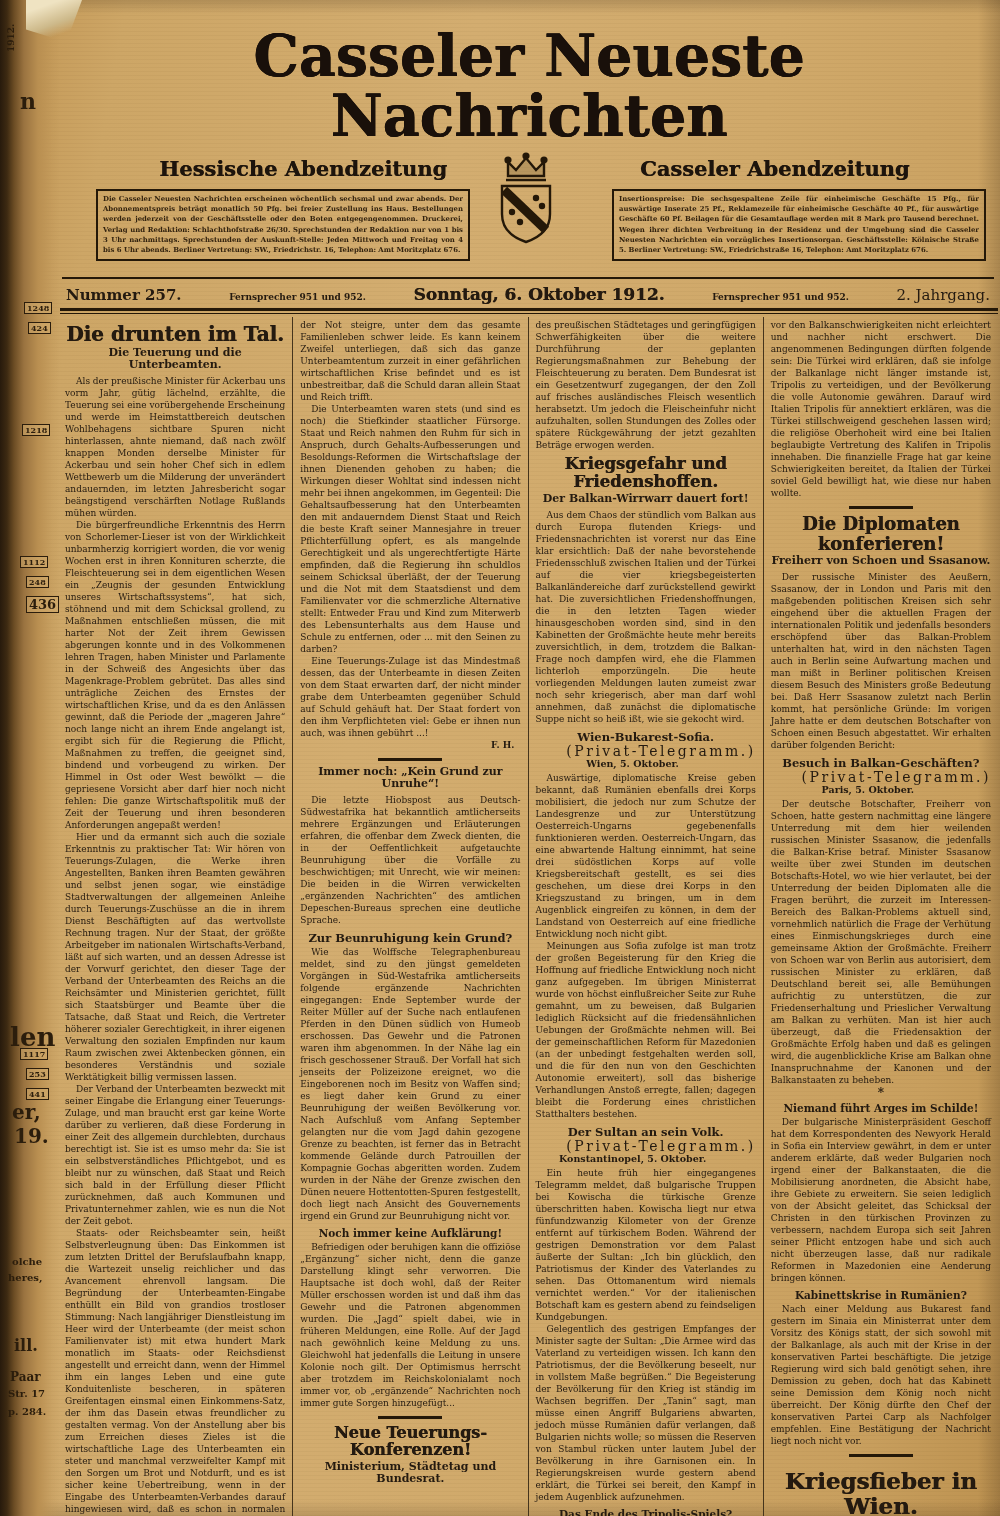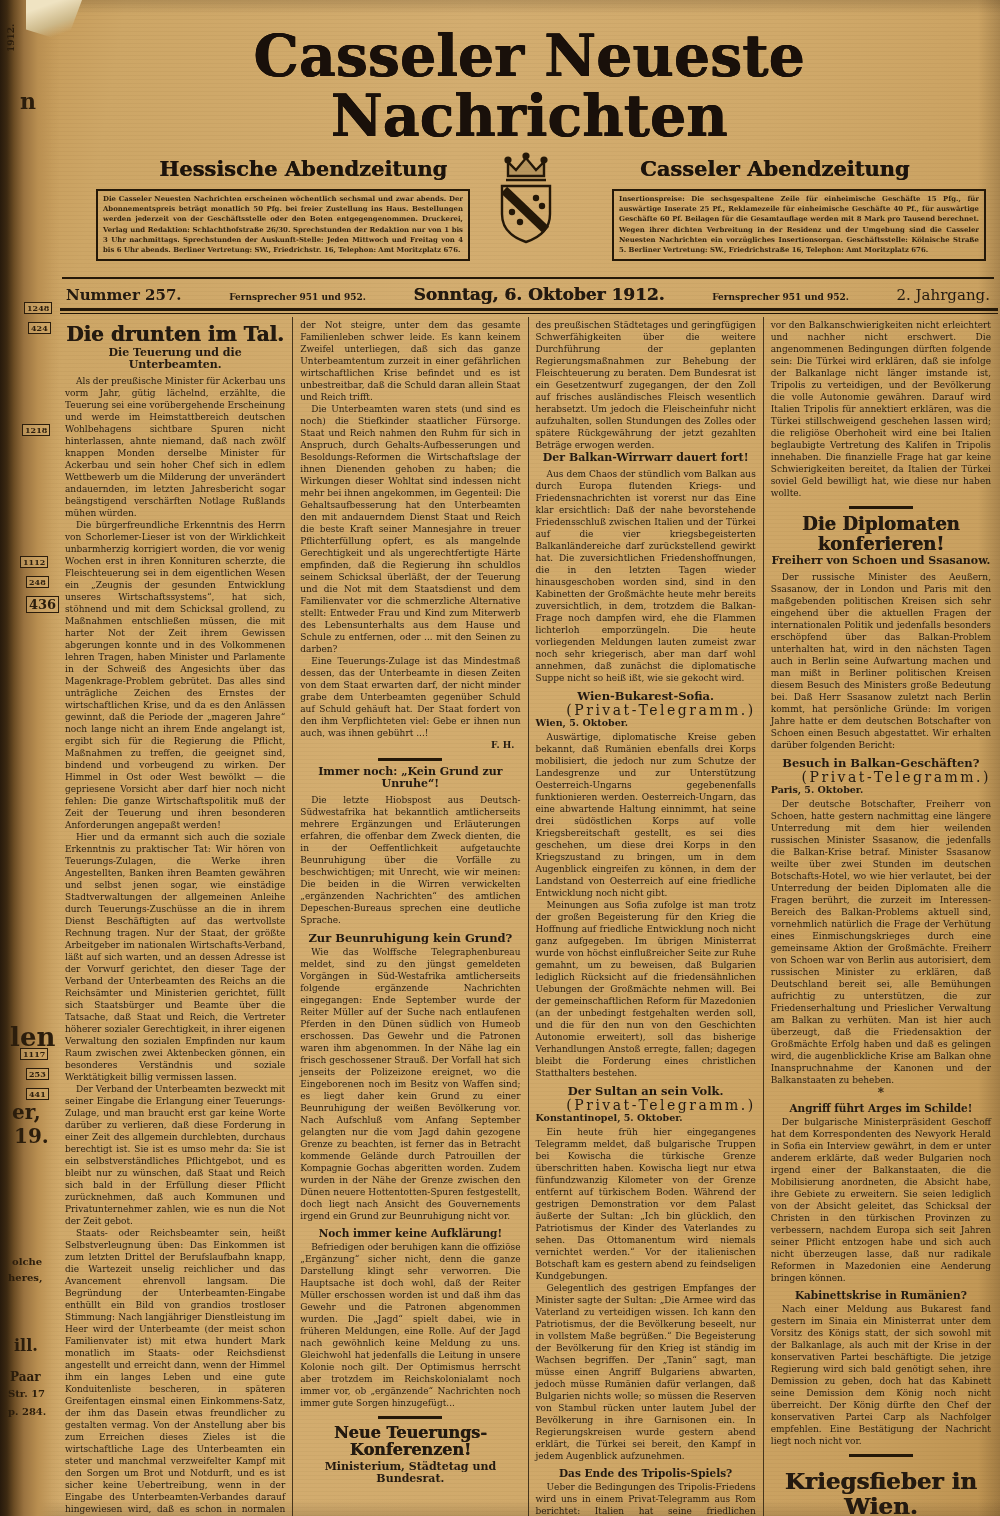--- a/index.html
+++ b/index.html
@@ -43,21 +43,21 @@
   .col{flex:1 1 0;padding:2px 7px 0 7px;overflow:hidden;font-size:9px;line-height:12px;text-align:justify;}
   .col + .col{border-left:1px solid #45341c;}
   .col p{margin:0;text-indent:11px;}
   .col p.noindent{text-indent:0;}
   .h-lg{font-size:20px;font-weight:bold;text-align:center;line-height:1.1;margin:4px 0 2px 0;text-shadow:.5px 0 0 currentColor;}
   .h-xl{font-size:23px;font-weight:bold;text-align:center;line-height:1.05;margin:12px 0 2px 0;text-shadow:.6px 0 0 currentColor;}
   .h-sub{font-size:11px;font-weight:bold;text-align:center;margin:1px 0 4px 0;}
   .h-cross{font-size:11.5px;font-weight:bold;text-align:center;margin:6px 0 2px 0;}
   .h-cross2{font-size:10.5px;font-weight:bold;text-align:center;margin:5px 0 2px 0;}
   .telegram{font-size:14px;font-weight:normal;letter-spacing:2.5px;text-align:right;margin:1px 0;}
-  .dateline-line{font-size:9.5px;font-weight:bold;text-align:left;padding-right:26px;margin:1px 0 2px 0;}
+  .dateline-line{font-size:9.5px;font-weight:bold;text-align:center;padding-right:26px;margin:1px 0 2px 0;}
   .sig{text-align:right;font-weight:bold;padding-right:6px;}
   .sep-bar{width:64px;height:3px;background:#241808;margin:7px auto 5px auto;}
   .star-sep{text-align:center;font-size:12px;font-weight:bold;margin:3px 0 0 0;line-height:8px;}
 </style>
 </head>
 <body>
 
 <div class="sheet">
 
   <div class="torn-edge"></div>
@@ -161,20 +161,21 @@
           <h3 class="h-sub">Ministerium, Städtetag und Bundesrat.</h3>
 
         </article>
       </section>
 
       <section class="col">
         <article>
           <p class="noindent">des preußischen Städtetages und geringfügigen Schwerfähigkeiten über die weitere Durchführung der geplanten Regierungsmaßnahmen zur Behebung der Fleischteuerung zu beraten. Dem Bundesrat ist ein Gesetzentwurf zugegangen, der den Zoll auf frisches ausländisches Fleisch wesentlich herabsetzt. Um jedoch die Fleischeinfuhr nicht aufzuhalten, sollen Stundungen des Zolles oder spätere Rückgewährung der jetzt gezahlten Beträge erwogen werden.</p>
         </article>
         <article>
+          <h2 class="h-lg" style="font-size:16.5px">Kriegsgefahr und Friedenshoffen.</h2>
           <h3 class="h-sub">Der Balkan-Wirrwarr dauert fort!</h3>
           <p>Aus dem Chaos der stündlich vom Balkan aus durch Europa flutenden Kriegs- und Friedensnachrichten ist vorerst nur das Eine klar ersichtlich: Daß der nahe bevorstehende Friedensschluß zwischen Italien und der Türkei auf die vier kriegsbegeisterten Balkanländereiche darf zurückstellend gewirkt hat. Die zuversichtlichen Friedenshoffnungen, die in den letzten Tagen wieder hinausgeschoben worden sind, sind in den Kabinetten der Großmächte heute mehr bereits zuversichtlich, in dem, trotzdem die Balkan-Frage noch dampfen wird, ehe die Flammen lichterloh emporzüngeln. Die heute vorliegenden Meldungen lauten zumeist zwar noch sehr kriegerisch, aber man darf wohl annehmen, daß zunächst die diplomatische Suppe nicht so heiß ißt, wie sie gekocht wird.</p>
         </article>
         <article>
           <h4 class="h-cross">Wien-Bukarest-Sofia.</h4>
           <div class="telegram">(Privat-Telegramm.)</div>
           <div class="dateline-line">Wien, 5. Oktober.</div>
           <p>Auswärtige, diplomatische Kreise geben bekannt, daß Rumänien ebenfalls drei Korps mobilisiert, die jedoch nur zum Schutze der Landesgrenze und zur Unterstützung Oesterreich-Ungarns gegebenenfalls funktionieren werden. Oesterreich-Ungarn, das eine abwartende Haltung einnimmt, hat seine drei südöstlichen Korps auf volle Kriegsbereitschaft gestellt, es sei dies geschehen, um diese drei Korps in den Kriegszustand zu bringen, um in dem Augenblick eingreifen zu können, in dem der Landstand von Oesterreich auf eine friedliche Entwicklung noch nicht gibt.</p>
           <p>Meinungen aus Sofia zufolge ist man trotz der großen Begeisterung für den Krieg die Hoffnung auf friedliche Entwicklung noch nicht ganz aufgegeben. Im übrigen Ministerrat wurde von höchst einflußreicher Seite zur Ruhe gemahnt, um zu beweisen, daß Bulgarien lediglich Rücksicht auf die friedensähnlichen Uebungen der Großmächte nehmen will. Bei der gemeinschaftlichen Reform für Mazedonien (an der unbedingt festgehalten werden soll, und die für den nun von den Geschichten Autonomie erweitert), soll das bisherige Verhandlungen Anstoß erregte, fallen; dagegen bleibt die Forderung eines christlichen Statthalters bestehen.</p>
         </article>
@@ -202,21 +203,21 @@
           <p>Der russische Minister des Aeußern, Ssasanow, der in London und Paris mit den maßgebenden politischen Kreisen sich sehr eingehend über die aktuellen Fragen der internationalen Politik und jedenfalls besonders erschöpfend über das Balkan-Problem unterhalten hat, wird in den nächsten Tagen auch in Berlin seine Aufwartung machen und man mißt in Berliner politischen Kreisen diesem Besuch des Ministers große Bedeutung bei. Daß Herr Ssasanow zuletzt nach Berlin kommt, hat persönliche Gründe: Im vorigen Jahre hatte er dem deutschen Botschafter von Schoen einen Besuch abgestattet. Wir erhalten darüber folgenden Bericht:</p>
         </article>
         <article>
           <h4 class="h-cross">Besuch in Balkan-Geschäften?</h4>
           <div class="telegram">(Privat-Telegramm.)</div>
           <div class="dateline-line">Paris, 5. Oktober.</div>
           <p>Der deutsche Botschafter, Freiherr von Schoen, hatte gestern nachmittag eine längere Unterredung mit dem hier weilenden russischen Minister Ssasanow, die jedenfalls die Balkan-Krise betraf. Minister Ssasanow weilte über zwei Stunden im deutschen Botschafts-Hotel, wo wie hier verlautet, bei der Unterredung der beiden Diplomaten alle die Fragen berührt, die zurzeit im Interessen-Bereich des Balkan-Problems aktuell sind, vornehmlich natürlich die Frage der Verhütung eines Einmischungskrieges durch eine gemeinsame Aktion der Großmächte. Freiherr von Schoen war von Berlin aus autorisiert, dem russischen Minister zu erklären, daß Deutschland bereit sei, alle Bemühungen aufrichtig zu unterstützen, die zur Friedenserhaltung und Prieslicher Verwaltung am Balkan zu verhüten. Man ist hier auch überzeugt, daß die Friedensaktion der Großmächte Erfolg haben und daß es gelingen wird, die augenblickliche Krise am Balkan ohne Inanspruchnahme der Kanonen und der Balkanstaaten zu beheben.</p>
         </article>
         <div class="star-sep">*</div>
         <article>
-          <h4 class="h-cross2">Angriff führt Arges im Schilde!</h4>
+          <h4 class="h-cross2">Niemand führt Arges im Schilde!</h4>
           <p>Der bulgarische Ministerpräsident Geschoff hat dem Korrespondenten des Newyork Herald in Sofia ein Interview gewährt, in dem er unter anderem erklärte, daß weder Bulgarien noch irgend einer der Balkanstaaten, die die Mobilisierung anordneten, die Absicht habe, ihre Gebiete zu erweitern. Sie seien lediglich von der Absicht geleitet, das Schicksal der Christen in den türkischen Provinzen zu verbessern, nachdem Europa sich seit Jahren seiner Pflicht entzogen habe und sich auch nicht überzeugen lasse, daß nur radikale Reformen in Mazedonien eine Aenderung bringen können.</p>
         </article>
         <article>
           <h4 class="h-cross2">Kabinettskrise in Rumänien?</h4>
           <p>Nach einer Meldung aus Bukarest fand gestern im Sinaia ein Ministerrat unter dem Vorsitz des Königs statt, der sich sowohl mit der Balkanlage, als auch mit der Krise in der konservativen Partei beschäftigte. Die jetzige Regierung wird sich bald genötigt sehen, ihre Demission zu geben, doch hat das Kabinett seine Demission dem König noch nicht überreicht. Der König dürfte den Chef der konservativen Partei Carp als Nachfolger empfehlen. Eine Bestätigung der Nachricht liegt noch nicht vor.</p>
         </article>
         <div class="sep-bar"></div>
         <article>
           <h2 class="h-xl">Kriegsfieber in Wien.</h2>
           <h3 class="h-sub" style="margin-bottom:1px">Wiener Stimmungen während der Krise; Kriegs-Fieber und Kriegs-Furcht überall!</h3>

